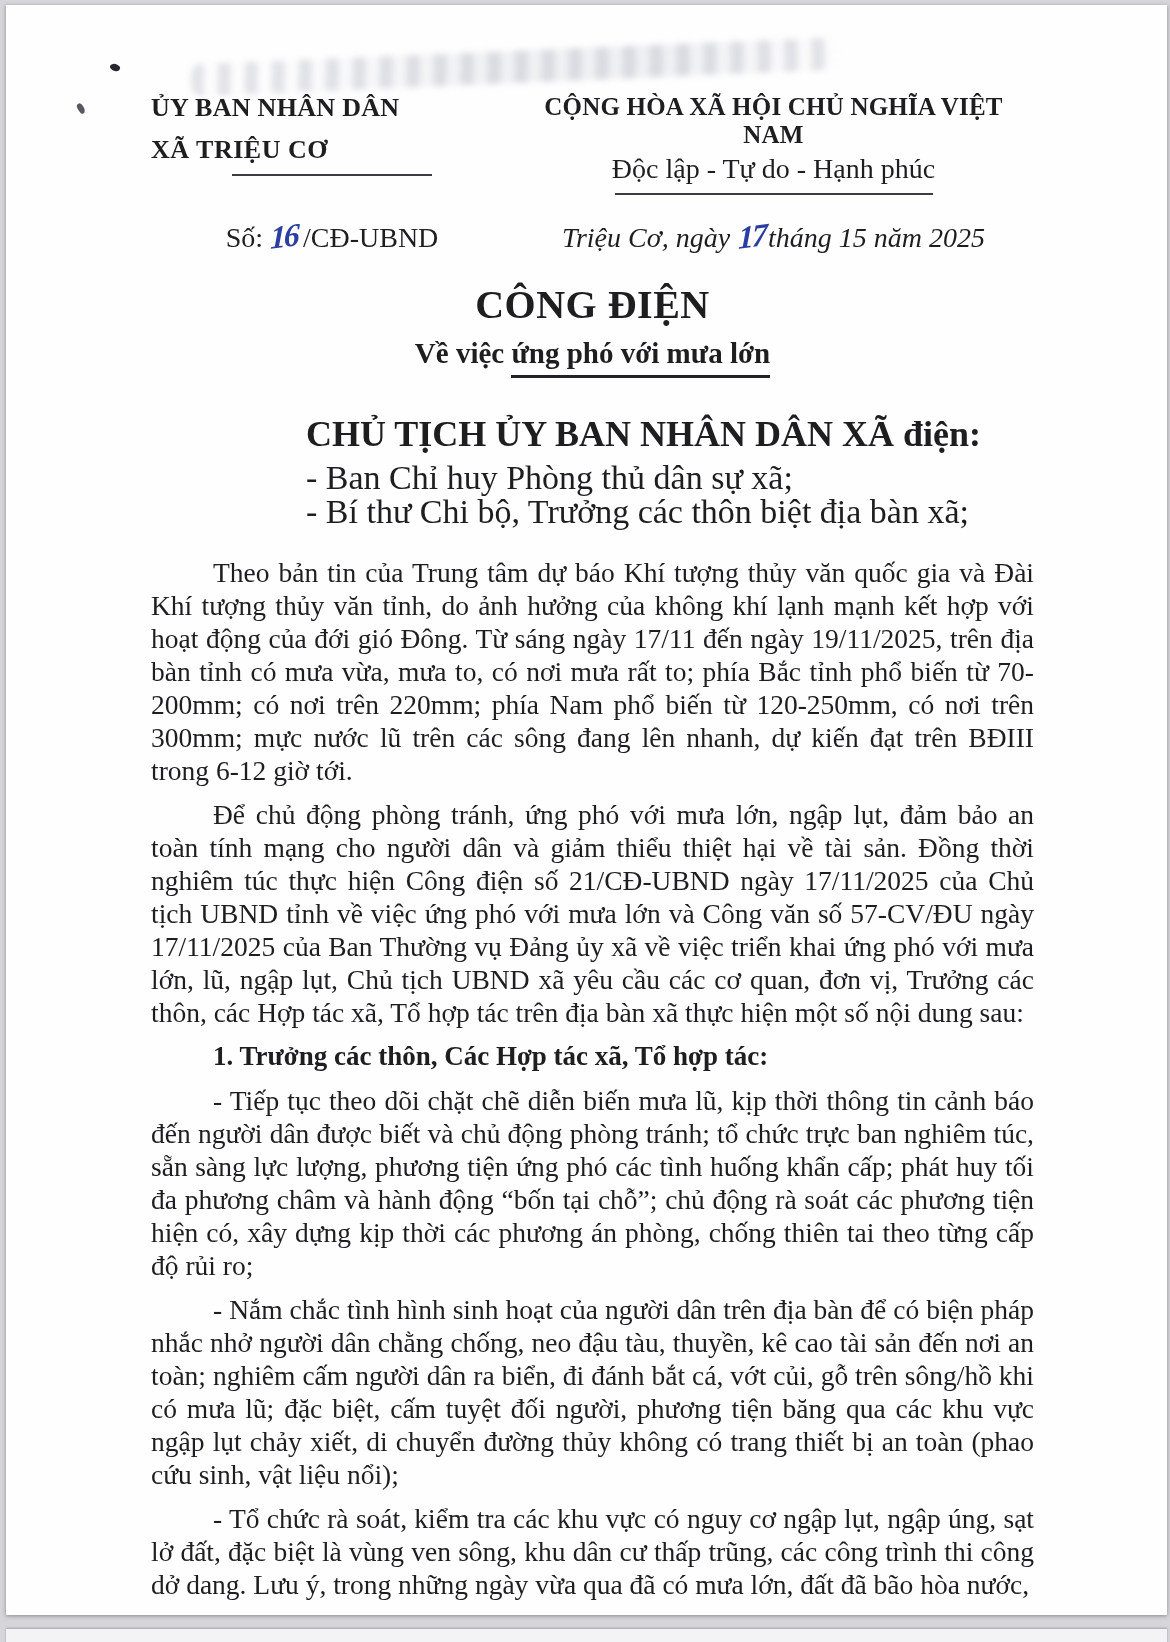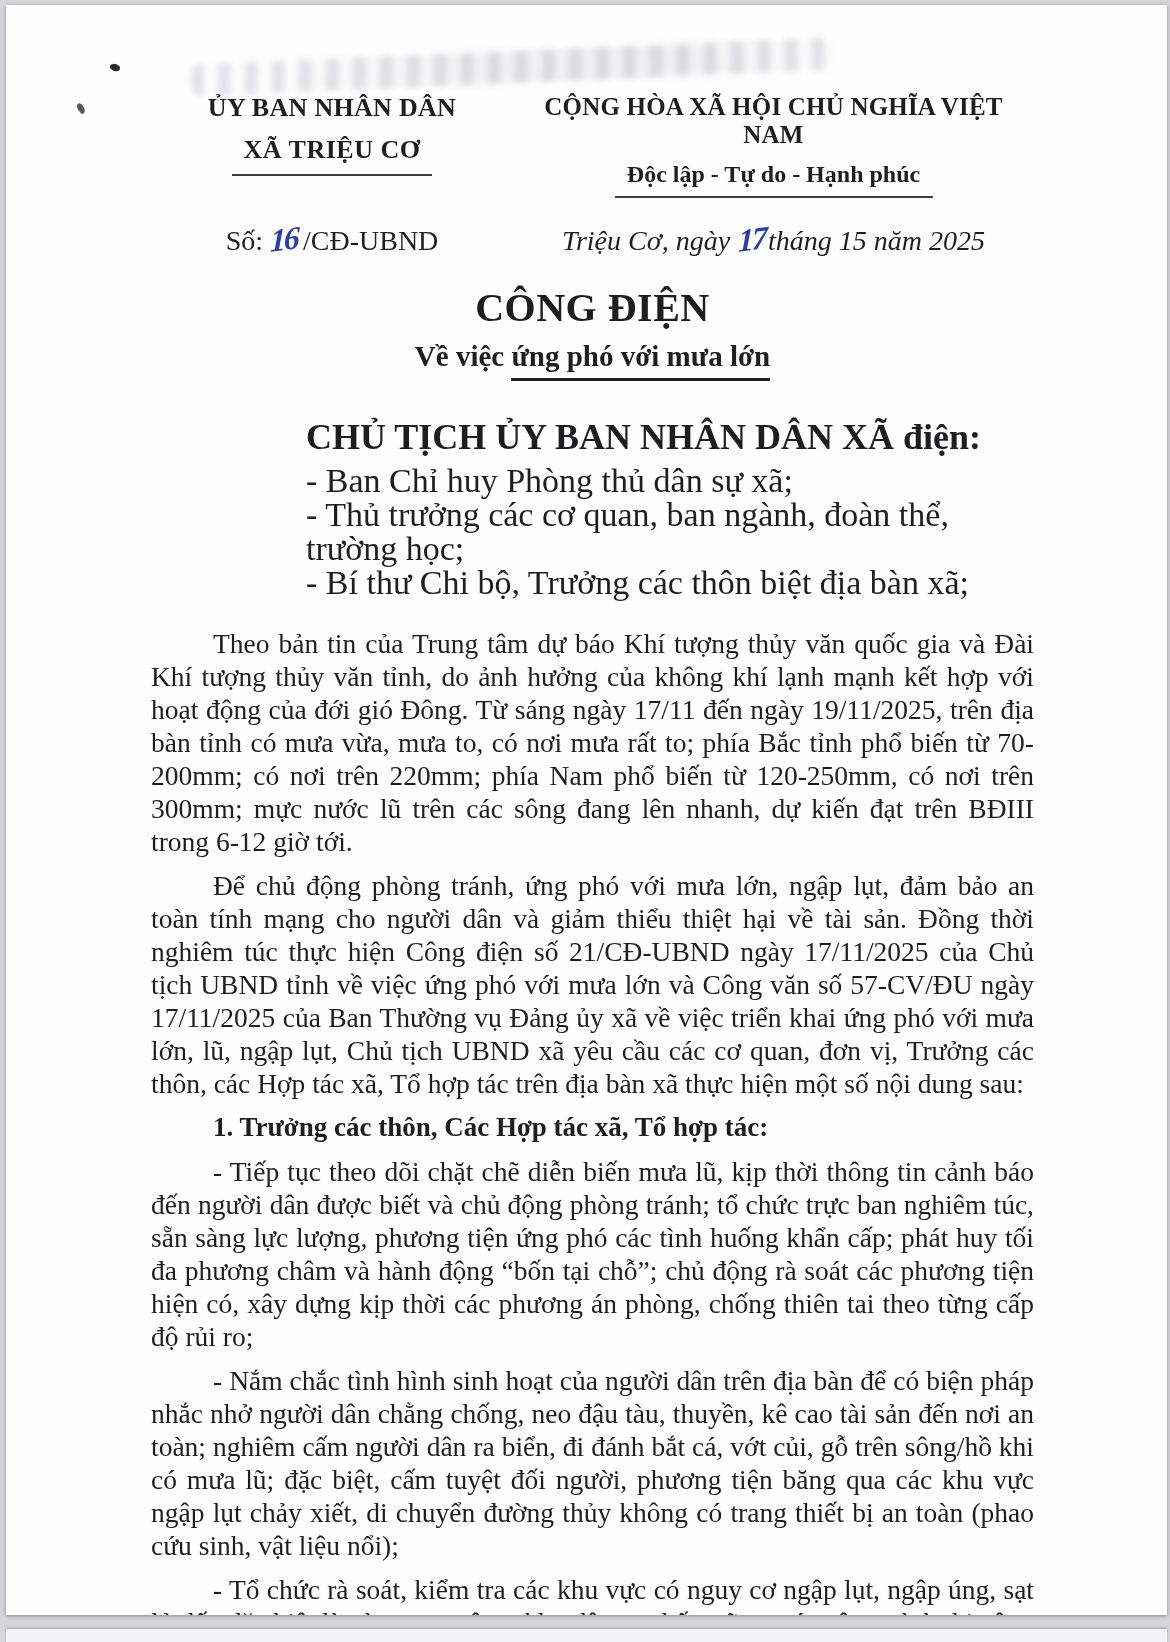--- a/index.html
+++ b/index.html
@@ -40,27 +40,27 @@
     position:absolute;left:72px;top:98px;width:6px;height:11px;
     background:#3b3b45;border-radius:50% 50% 60% 40%;
     transform:rotate(-32deg);opacity:.85;
   }
   .content{
     padding:88px 133px 0 145px;
     color:#1e1e20;
   }
   
   .hdr{display:flex;}
-  .hdr-left{width:362px;text-align:center;}
+  .hdr-left{width:362px;}
   .hdr-right{flex:1;text-align:center;}
   .org-line1{font-weight:bold;font-size:26px;letter-spacing:.3px;}
   .org-line2{font-weight:bold;font-size:26px;margin-top:12px;letter-spacing:.5px;}
   .rule-left{width:200px;height:2px;background:#3c3c44;margin:9px auto 0;}
   .nat-line1{font-weight:bold;font-size:25px;letter-spacing:.2px;}
-  .nat-line2{font-weight:bold;font-size:24px;margin-top:12px;}
+  .nat-line2{font-weight:normal;font-size:28px;margin-top:4px;}
   .rule-right{width:318px;height:2px;background:#3c3c44;margin:8px auto 0;}
   .hdr2{display:flex;align-items:baseline;margin-top:25px;}
   .so-line{width:362px;text-align:center;font-size:28px;white-space:nowrap;}
   .date-line{flex:1;text-align:center;font-style:italic;font-size:28px;white-space:nowrap;}
   .hand{
     display:inline-block;color:#2b3fa0;font-style:italic;font-weight:bold;
     font-size:32px;line-height:1;margin:0 5px 0 7px;
     transform:rotate(-7deg) skewX(-8deg);
     letter-spacing:-2px;
   }
@@ -115,21 +115,20 @@
       <div class="title-main">CÔNG ĐIỆN</div>
       <div class="title-sub">
         <span>Về việc </span><span class="u">ứng phó với mưa lớn</span>
       </div>
     </div>
 
     <div class="salutation">CHỦ TỊCH ỦY BAN NHÂN DÂN XÃ điện:</div>
 
     <div class="recipients">
       <div>- Ban Chỉ huy Phòng thủ dân sự xã;</div>
-      <div>- Thủ trưởng các cơ quan, ban ngành, đoàn thể, trường học;</div>
       <div>- Bí thư Chi bộ, Trưởng các thôn biệt địa bàn xã;</div>
     </div>
 
     <div class="body-block">
       <p class="par">Theo bản tin của Trung tâm dự báo Khí tượng thủy văn quốc gia và Đài Khí tượng thủy văn tỉnh, do ảnh hưởng của không khí lạnh mạnh kết hợp với hoạt động của đới gió Đông. Từ sáng ngày 17/11 đến ngày 19/11/2025, trên địa bàn tỉnh có mưa vừa, mưa to, có nơi mưa rất to; phía Bắc tỉnh phổ biến từ 70-200mm; có nơi trên 220mm; phía Nam phổ biến từ 120-250mm, có nơi trên 300mm; mực nước lũ trên các sông đang lên nhanh, dự kiến đạt trên BĐIII trong 6-12 giờ tới.</p>
       <p class="par">Để chủ động phòng tránh, ứng phó với mưa lớn, ngập lụt, đảm bảo an toàn tính mạng cho người dân và giảm thiểu thiệt hại về tài sản. Đồng thời nghiêm túc thực hiện Công điện số 21/CĐ-UBND ngày 17/11/2025 của Chủ tịch UBND tỉnh về việc ứng phó với mưa lớn và Công văn số 57-CV/ĐU ngày 17/11/2025 của Ban Thường vụ Đảng ủy xã về việc triển khai ứng phó với mưa lớn, lũ, ngập lụt, Chủ tịch UBND xã yêu cầu các cơ quan, đơn vị, Trưởng các thôn, các Hợp tác xã, Tổ hợp tác trên địa bàn xã thực hiện một số nội dung sau:</p>
       <div class="sec-head">1. Trưởng các thôn, Các Hợp tác xã, Tổ hợp tác:</div>
       <p class="par">- Tiếp tục theo dõi chặt chẽ diễn biến mưa lũ, kịp thời thông tin cảnh báo đến người dân được biết và chủ động phòng tránh; tổ chức trực ban nghiêm túc, sẵn sàng lực lượng, phương tiện ứng phó các tình huống khẩn cấp; phát huy tối đa phương châm và hành động “bốn tại chỗ”; chủ động rà soát các phương tiện hiện có, xây dựng kịp thời các phương án phòng, chống thiên tai theo từng cấp độ rủi ro;</p>
       <p class="par">- Nắm chắc tình hình sinh hoạt của người dân trên địa bàn để có biện pháp nhắc nhở người dân chằng chống, neo đậu tàu, thuyền, kê cao tài sản đến nơi an toàn; nghiêm cấm người dân ra biển, đi đánh bắt cá, vớt củi, gỗ trên sông/hồ khi có mưa lũ; đặc biệt, cấm tuyệt đối người, phương tiện băng qua các khu vực ngập lụt chảy xiết, di chuyển đường thủy không có trang thiết bị an toàn (phao cứu sinh, vật liệu nổi);</p>
       <p class="par">- Tổ chức rà soát, kiểm tra các khu vực có nguy cơ ngập lụt, ngập úng, sạt lở đất, đặc biệt là vùng ven sông, khu dân cư thấp trũng, các công trình thi công dở dang. Lưu ý, trong những ngày vừa qua đã có mưa lớn, đất đã bão hòa nước,</p>

